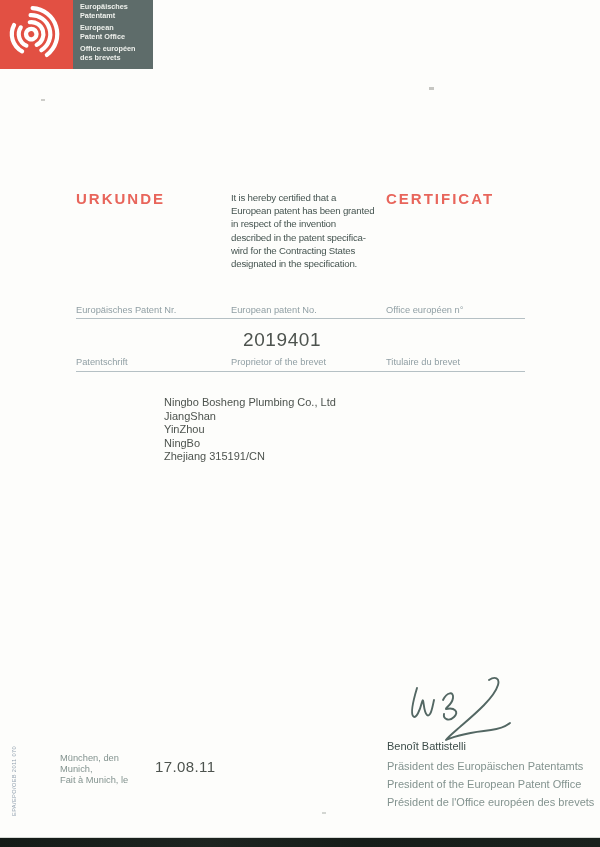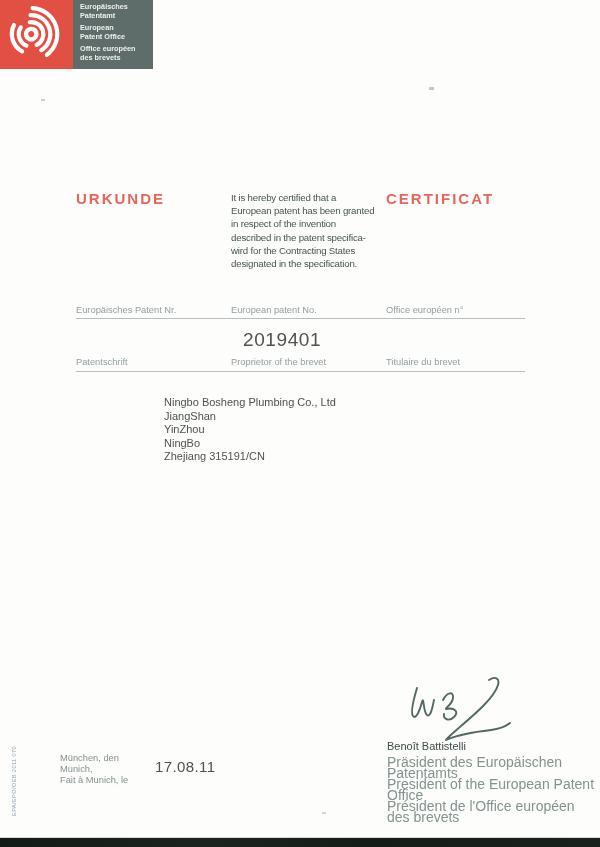--- a/index.html
+++ b/index.html
@@ -26,22 +26,22 @@
   .field-label{position:absolute;font-size:9.3px;color:#909fa4;white-space:nowrap;}
   .rule{position:absolute;left:76px;width:449px;height:1px;background:#b5c0c4;}
   .value-text{font-family:"Liberation Sans",sans-serif;color:#4d534e;}
   .patent-no{position:absolute;left:231px;top:329px;font-size:19px;
     letter-spacing:0.6px;margin-left:12px;}
   .address{position:absolute;left:164px;top:396px;font-size:11px;
     line-height:13.5px;white-space:pre-line;}
   
   .sig-svg{position:absolute;left:403px;top:676px;}
   .sig-name{position:absolute;left:387px;top:740px;font-size:11px;color:#3c4c49;}
-  .sig-titles{position:absolute;left:387px;top:757px;font-size:14px;
-    line-height:11px;color:#83938f;white-space:pre-line;}
+  .sig-titles{position:absolute;left:387px;top:757px;font-size:11px;
+    line-height:18px;color:#83938f;white-space:pre-line;}
   
   .place{position:absolute;left:60px;top:753px;font-size:9.3px;
     line-height:11px;color:#83938f;white-space:pre-line;}
   .date{position:absolute;left:155px;top:758px;font-size:15px;
     letter-spacing:0.4px;}
   
   .form-code{position:absolute;left:11px;top:816px;font-size:5.6px;
     letter-spacing:0.4px;color:#93a2b0;transform:rotate(-90deg);
     transform-origin:0 0;white-space:nowrap;}
   

